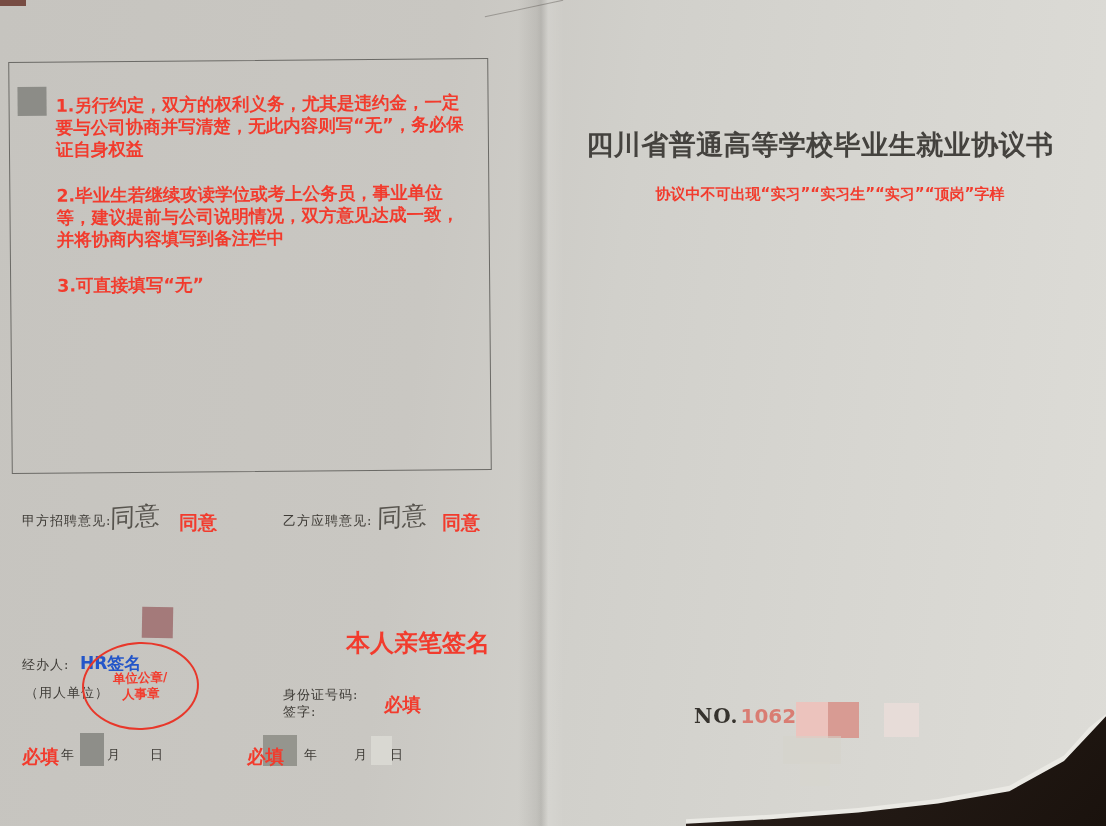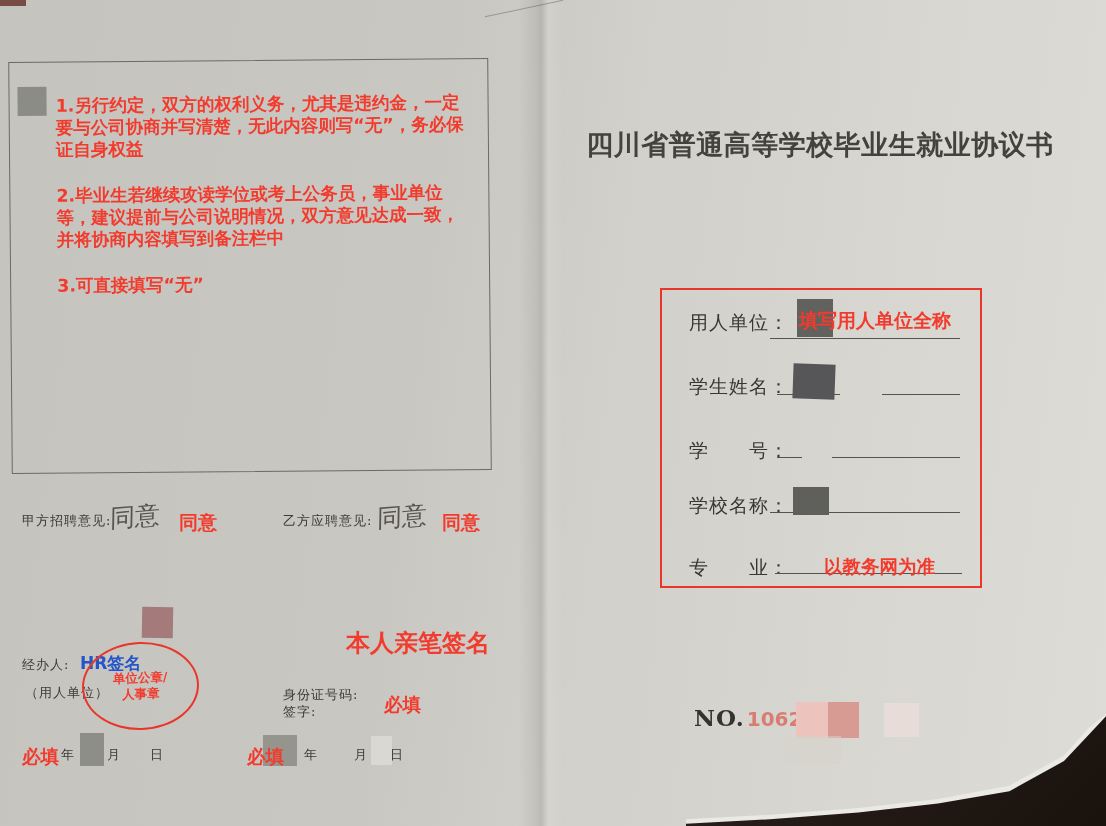--- a/index.html
+++ b/index.html
@@ -45,21 +45,21 @@
   .doc-title{left:580px;top:127px;width:480px;text-align:center;
     font-family:"DejaVu Serif","Liberation Serif",serif;font-weight:600;font-size:27px;
     color:#44423e;letter-spacing:.5px;white-space:nowrap;}
   .warn{left:590px;width:480px;text-align:center;color:var(--red);font-weight:bold;font-size:15px;white-space:nowrap;}
   .form-box{left:660px;top:288px;width:318px;height:296px;border:2px solid #e8372a;}
   .f-lbl{position:absolute;left:27px;font-family:"DejaVu Serif","Liberation Serif",serif;
     font-size:19px;color:#393733;letter-spacing:1px;white-space:nowrap;}
   .ul{position:absolute;height:1px;background:var(--line);}
   .f-ann{position:absolute;color:var(--red);font-weight:bold;font-size:19px;white-space:nowrap;}
   .serial{left:694px;top:704px;white-space:nowrap;}
-  .serial .no{font-family:"DejaVu Serif","Liberation Serif",serif;font-weight:bold;font-size:23px;color:#36332e;letter-spacing:1px;}
+  .serial .no{font-family:"DejaVu Serif","Liberation Serif",serif;font-weight:bold;font-size:20px;color:#36332e;letter-spacing:1px;}
   .serial .num{font-size:20px;font-weight:bold;color:#d97d73;margin-left:2px;}
 </style>
 </head>
 <body>
 
 <div id="canvas">
 
   <div class="abs crease"></div>
   <div class="abs top-edge"></div>
   <div class="abs corner-spot"></div>
@@ -101,45 +101,22 @@
   <div class="abs lbl" style="left:150px;top:746px;">日</div>
 
   <div class="blk" style="left:263px;top:735px;width:34px;height:31px;background:#95958e;"></div>
   <div class="blk" style="left:371px;top:736px;width:21px;height:29px;background:#d9d8d2;"></div>
   <div class="abs red-ann" style="left:247px;top:744px;font-size:18.5px;z-index:3;">必填</div>
   <div class="abs lbl" style="left:304px;top:746px;">年</div>
   <div class="abs lbl" style="left:354px;top:746px;">月</div>
   <div class="abs lbl" style="left:390px;top:746px;z-index:3;">日</div>
 
   <div class="abs doc-title">四川省普通高等学校毕业生就业协议书</div>
+  <div class="abs warn" style="top:185px;">协议中不可出现“实习”“实习生”“实习”“顶岗”字样</div>
 
-  <div class="abs form-box">
-
-    <div class="f-lbl" style="top:20px;">用人单位：</div>
-    <div class="ul" style="left:108px;top:48px;width:190px;"></div>
-    <div class="blk" style="left:135px;top:9px;width:36px;height:38px;background:#61615d;"></div>
-    <div class="f-ann" style="left:137px;top:18px;">填写用人单位全称</div>
-
-    <div class="f-lbl" style="top:84px;">学生姓名：</div>
-    <div class="ul" style="left:115px;top:104px;width:63px;"></div>
-    <div class="ul" style="left:220px;top:104px;width:78px;"></div>
-    <div class="blk" style="left:131px;top:74px;width:42px;height:35px;background:#565658;transform:rotate(2deg);"></div>
-
-    <div class="f-lbl" style="top:148px;">学　　号：</div>
-    <div class="ul" style="left:115px;top:167px;width:25px;"></div>
-    <div class="ul" style="left:170px;top:167px;width:128px;"></div>
-
-    <div class="f-lbl" style="top:203px;">学校名称：</div>
-    <div class="ul" style="left:108px;top:222px;width:190px;"></div>
-    <div class="blk" style="left:131px;top:197px;width:36px;height:28px;background:#5f5f5b;"></div>
-
-    <div class="f-lbl" style="top:265px;">专　　业：</div>
-    <div class="ul" style="left:113px;top:283px;width:187px;"></div>
-    <div class="f-ann" style="left:162px;top:264px;font-size:18.5px;">以教务网为准</div>
-  </div>
 
   <div class="abs serial">
     <span class="no">NO.</span><span class="num">1062</span>
   </div>
   <div class="blk" style="left:796px;top:702px;width:32px;height:36px;background:#ecc3bd;"></div>
   <div class="blk" style="left:828px;top:702px;width:31px;height:36px;background:#d89b93;"></div>
   <div class="blk" style="left:884px;top:703px;width:35px;height:34px;background:#e7dcd8;"></div>
   <div class="blk" style="left:783px;top:736px;width:58px;height:28px;background:rgba(214,211,203,.55);"></div>
   <div class="blk" style="left:800px;top:762px;width:30px;height:24px;background:rgba(216,213,205,.5);"></div>
 

